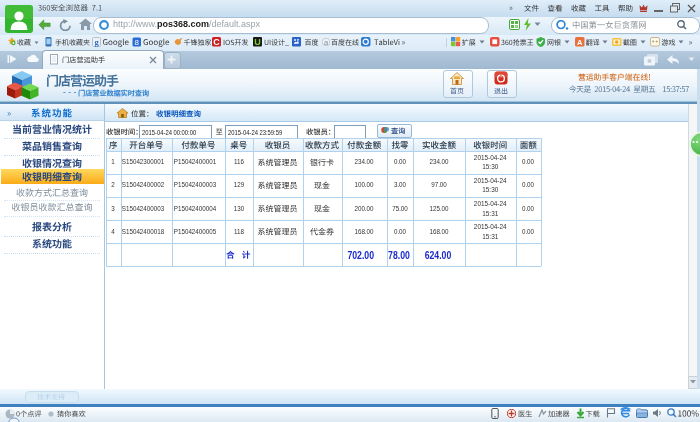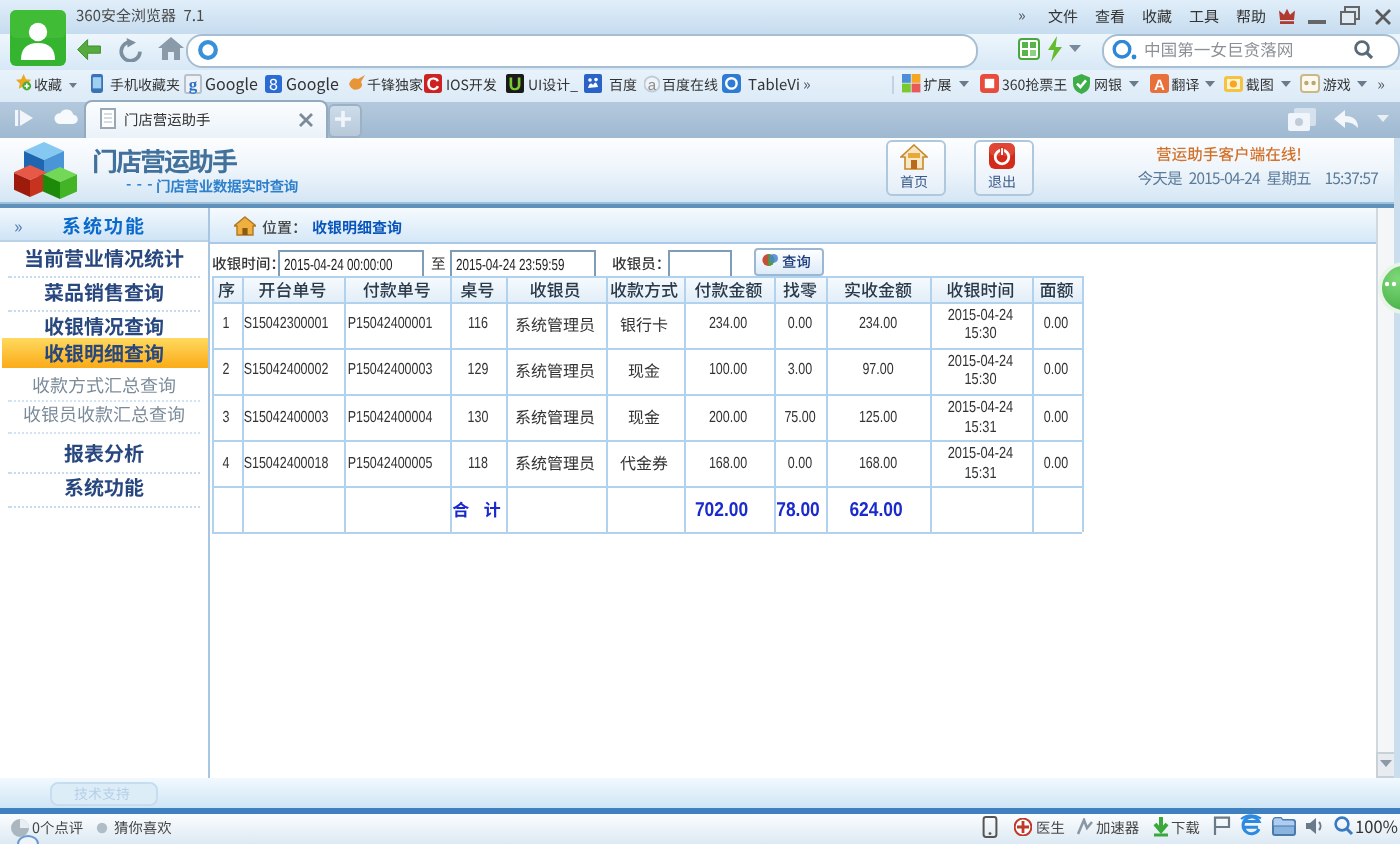--- a/index.html
+++ b/index.html
@@ -37,20 +37,21 @@
       <path d="M11 6.8 A4.7 4.7 0 1 1 6.3 2" fill="none" stroke="#7b8f9f" stroke-width="1.8"></path>
       <path d="M4.3 0 L9 2.2 L4.8 4.8 Z" fill="#7b8f9f"></path>
     </svg>
 <svg style="position:absolute;left:79px;top:18px;z-index:40" width="13" height="13" viewBox="0 0 13 13">
       <path d="M6.5 0.5 L13 6 L11 6 L11 12 L8 12 L8 8 L5 8 L5 12 L2 12 L2 6 L0 6 Z" fill="#8a9aa8"></path>
     </svg>
 <div style="position:absolute;left:93px;top:17px;width:394px;height:15px;background:#fff;border:1px solid #a7bed2;border-radius:8px"></div>
 <svg style="position:absolute;left:99px;top:20px;z-index:40" width="10" height="10" viewBox="0 0 10 10">
       <circle cx="5" cy="5" r="3.9" fill="none" stroke="#3a8fd9" stroke-width="2.1"></circle>
     </svg>
+<div style="position:absolute;left:113px;top:19px;font-size:9px;line-height:11px;color:#9aa3ab;font-family:'Liberation Sans',sans-serif">http://www.<b style="color:#1a1a1a">pos368.com</b>/default.aspx</div>
 <svg style="position:absolute;left:509px;top:19px;z-index:40" width="11" height="11" viewBox="0 0 11 11">
       <rect x="0.5" y="0.5" width="10" height="10" rx="1.5" fill="#fff" stroke="#49a83c"></rect>
       <rect x="2" y="2" width="3" height="3" fill="#58b44a"></rect>
       <rect x="6" y="2" width="3" height="3" fill="#58b44a"></rect>
       <rect x="2" y="6" width="3" height="3" fill="#58b44a"></rect>
       <rect x="6" y="6" width="3" height="3" fill="#8fd084"></rect>
     </svg>
 <svg style="position:absolute;left:523px;top:18px;z-index:40" width="9" height="13" viewBox="0 0 9 13">
       <path d="M5.5 0 L1 7 L4 7 L2.5 13 L8 5.5 L4.8 5.5 Z" fill="#63bc2e"></path>
     </svg>

